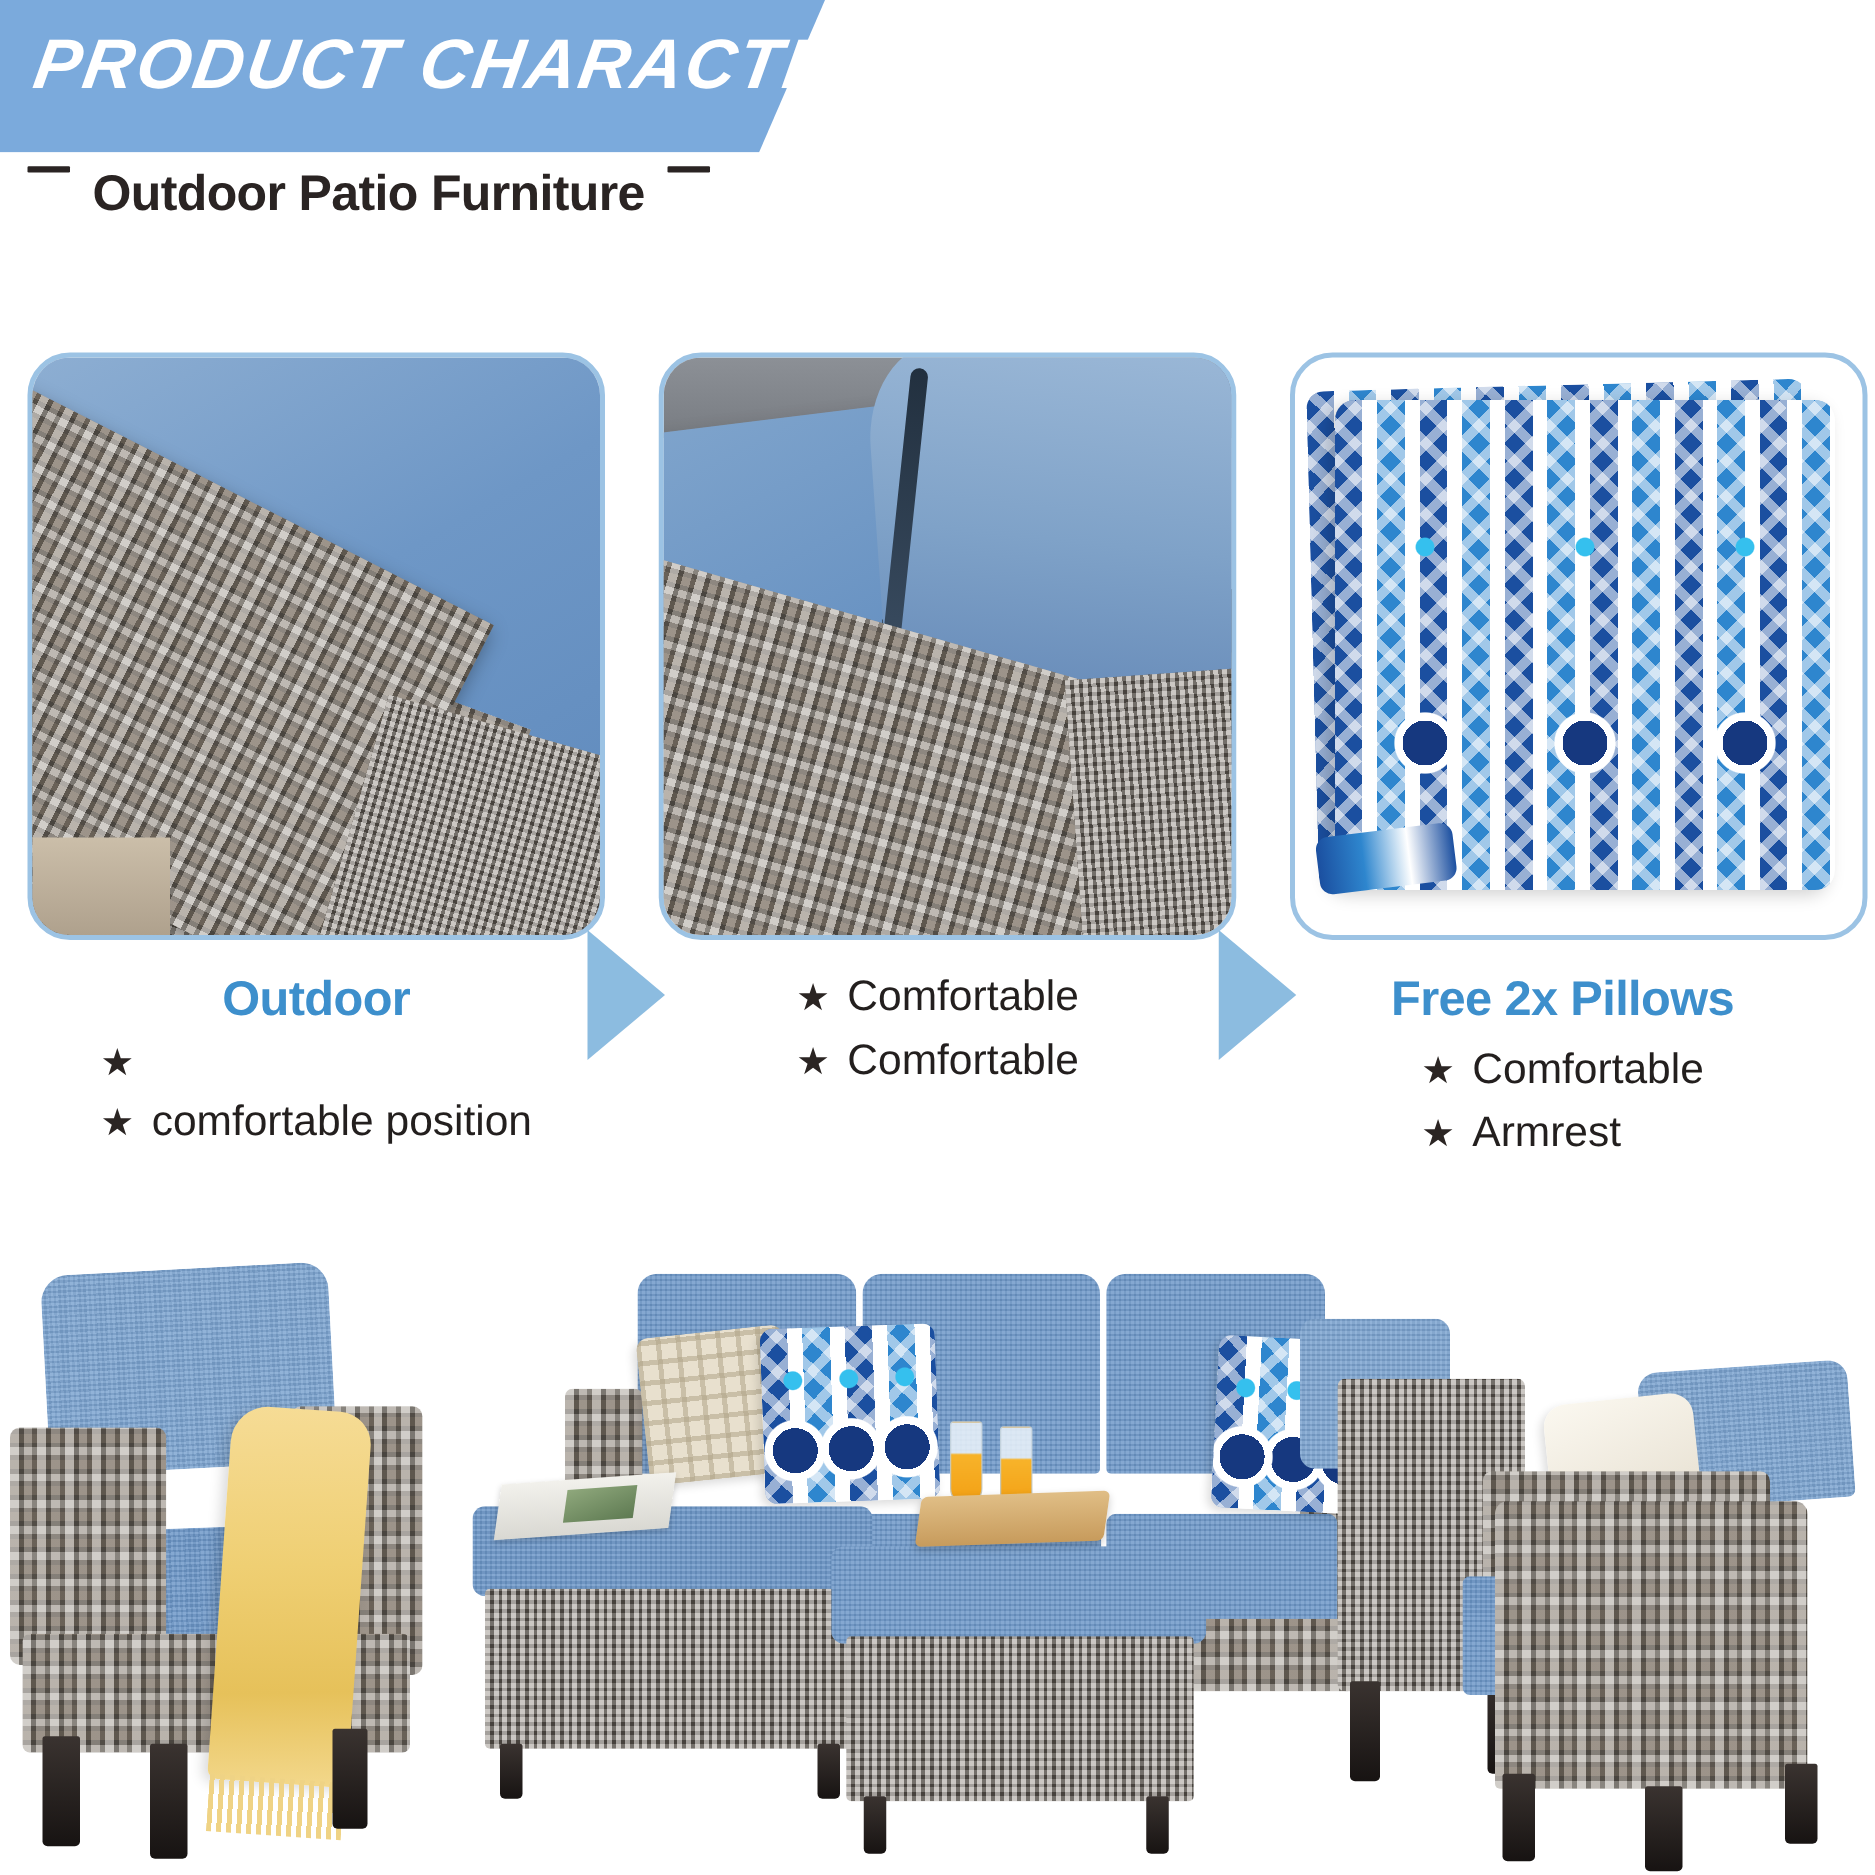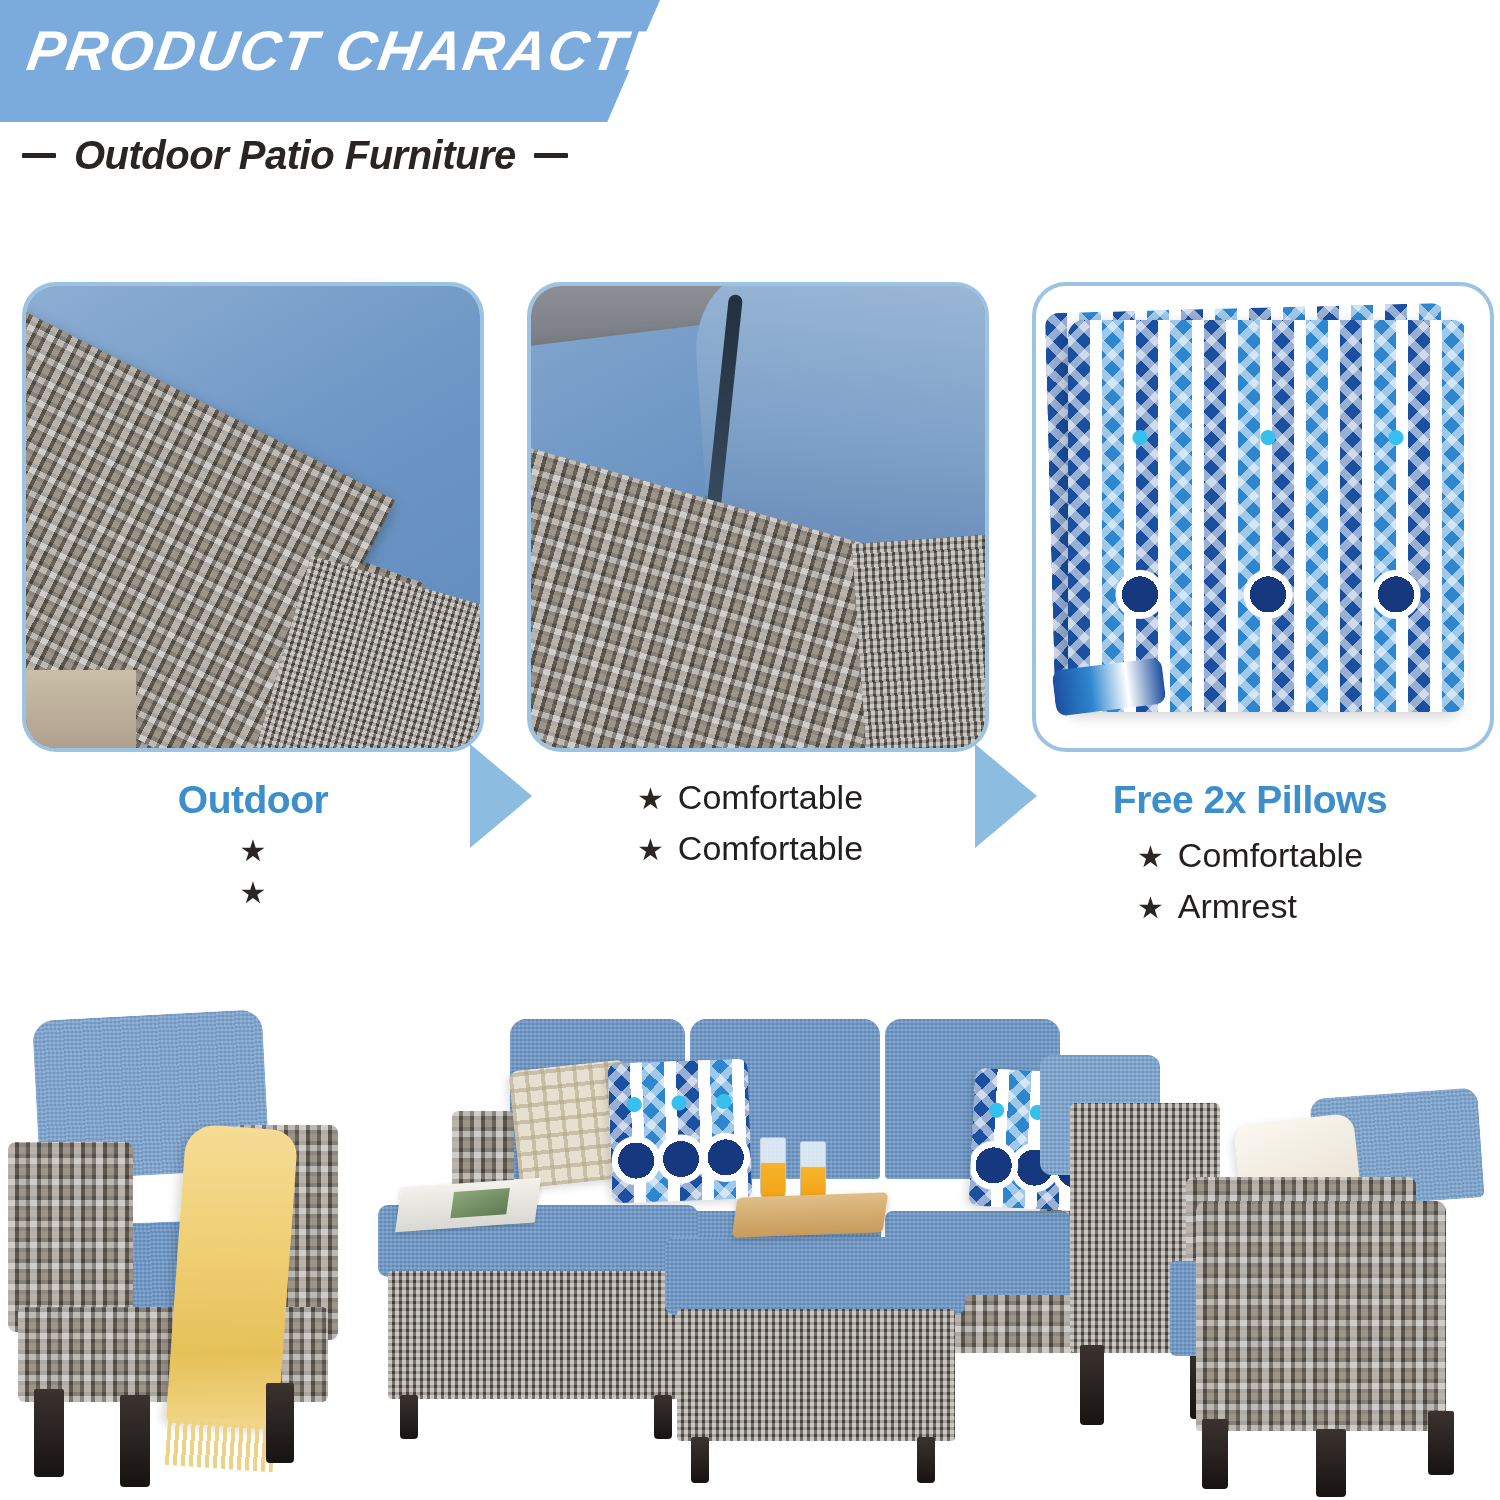--- a/index.html
+++ b/index.html
@@ -31,23 +31,22 @@
     color: #ffffff;
     letter-spacing: 2px;
     transform: skewX(-9deg);
     white-space: nowrap;
     font-family: "Liberation Sans", sans-serif;
   }
 
   .subtitle-row {
     position: absolute;
     top: 133px; left: 22px;
-    display: flex; align-items: center; gap: 18px;
+    display: flex; align-items: flex-start; gap: 18px;
     white-space: nowrap;
-    font-style: italic;
   }
   .dash {
     display: inline-block;
     width: 34px; height: 5px;
     background: #2A2423;
     border-radius: 1px;
   }
   .subtitle-text {
     font-size: 40px;
     font-weight: bold;
@@ -496,20 +495,21 @@
 <div class="captions">
 
   <div class="cap-col c1">
     <div class="cap-title">Outdoor</div>
     <div class="bullets">
       <div class="bullet">
         <span class="star">★</span>
       </div>
       <div class="bullet">
         <span class="star">★</span>
+        <span>comfortable position</span>
       </div>
     </div>
   </div>
 
   <div class="cap-col c2">
     <div class="bullets">
       <div class="bullet">
         <span class="star">★</span>
         <span>Comfortable</span>
       </div>

